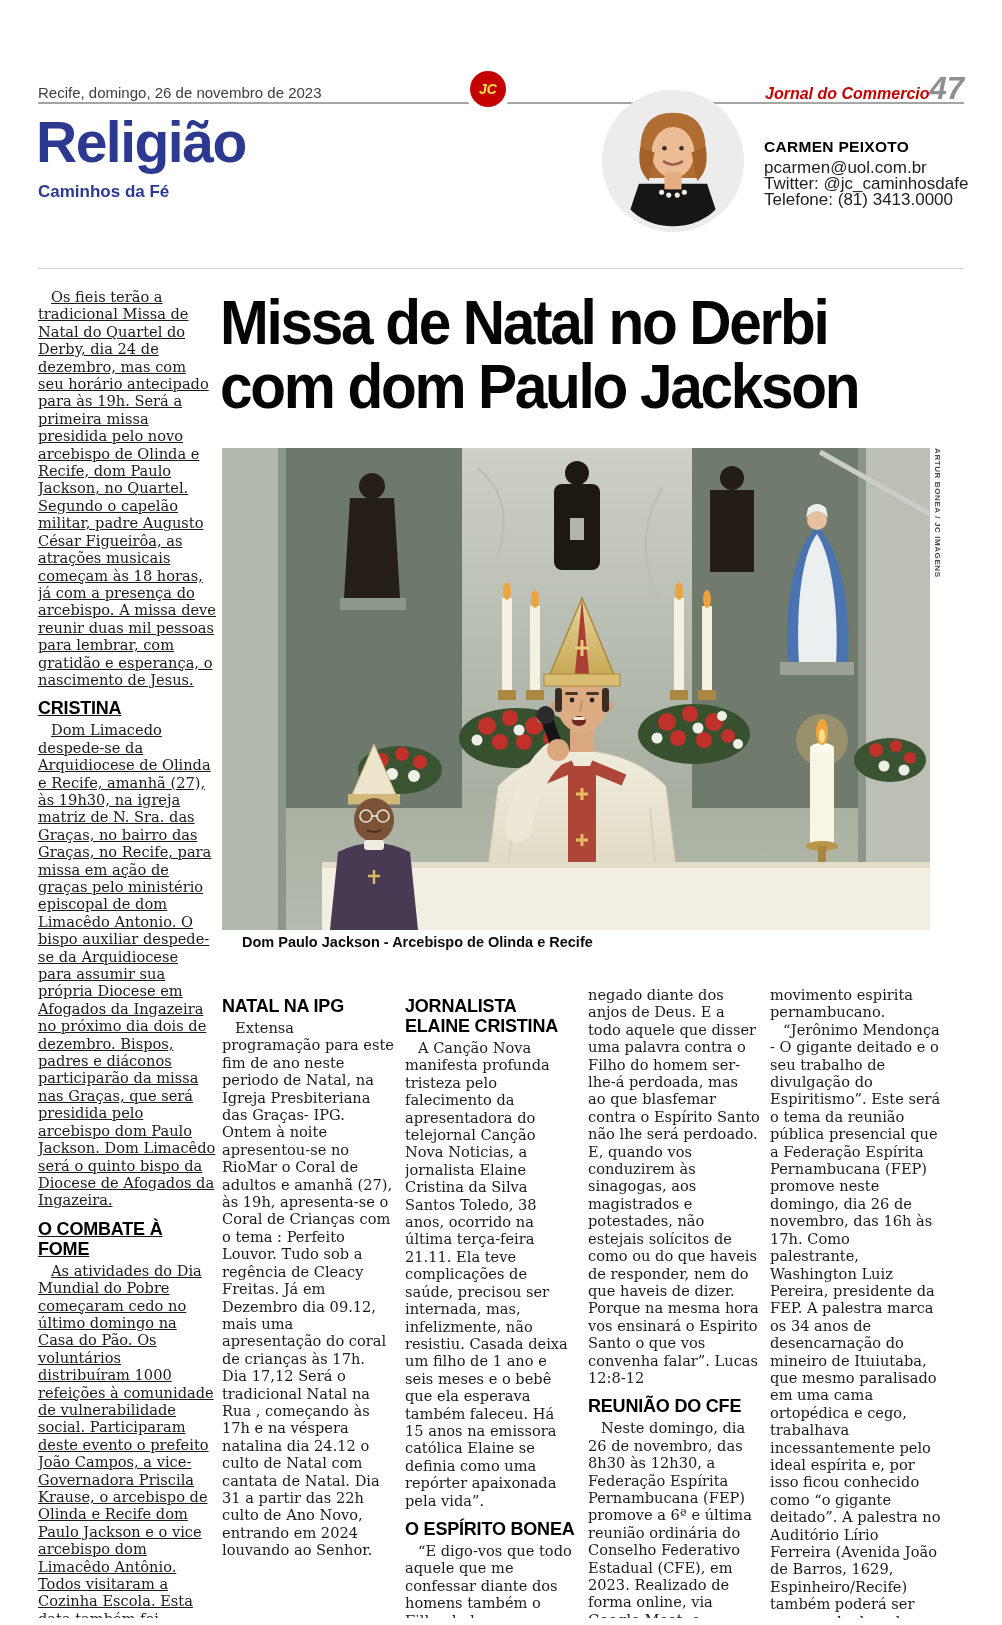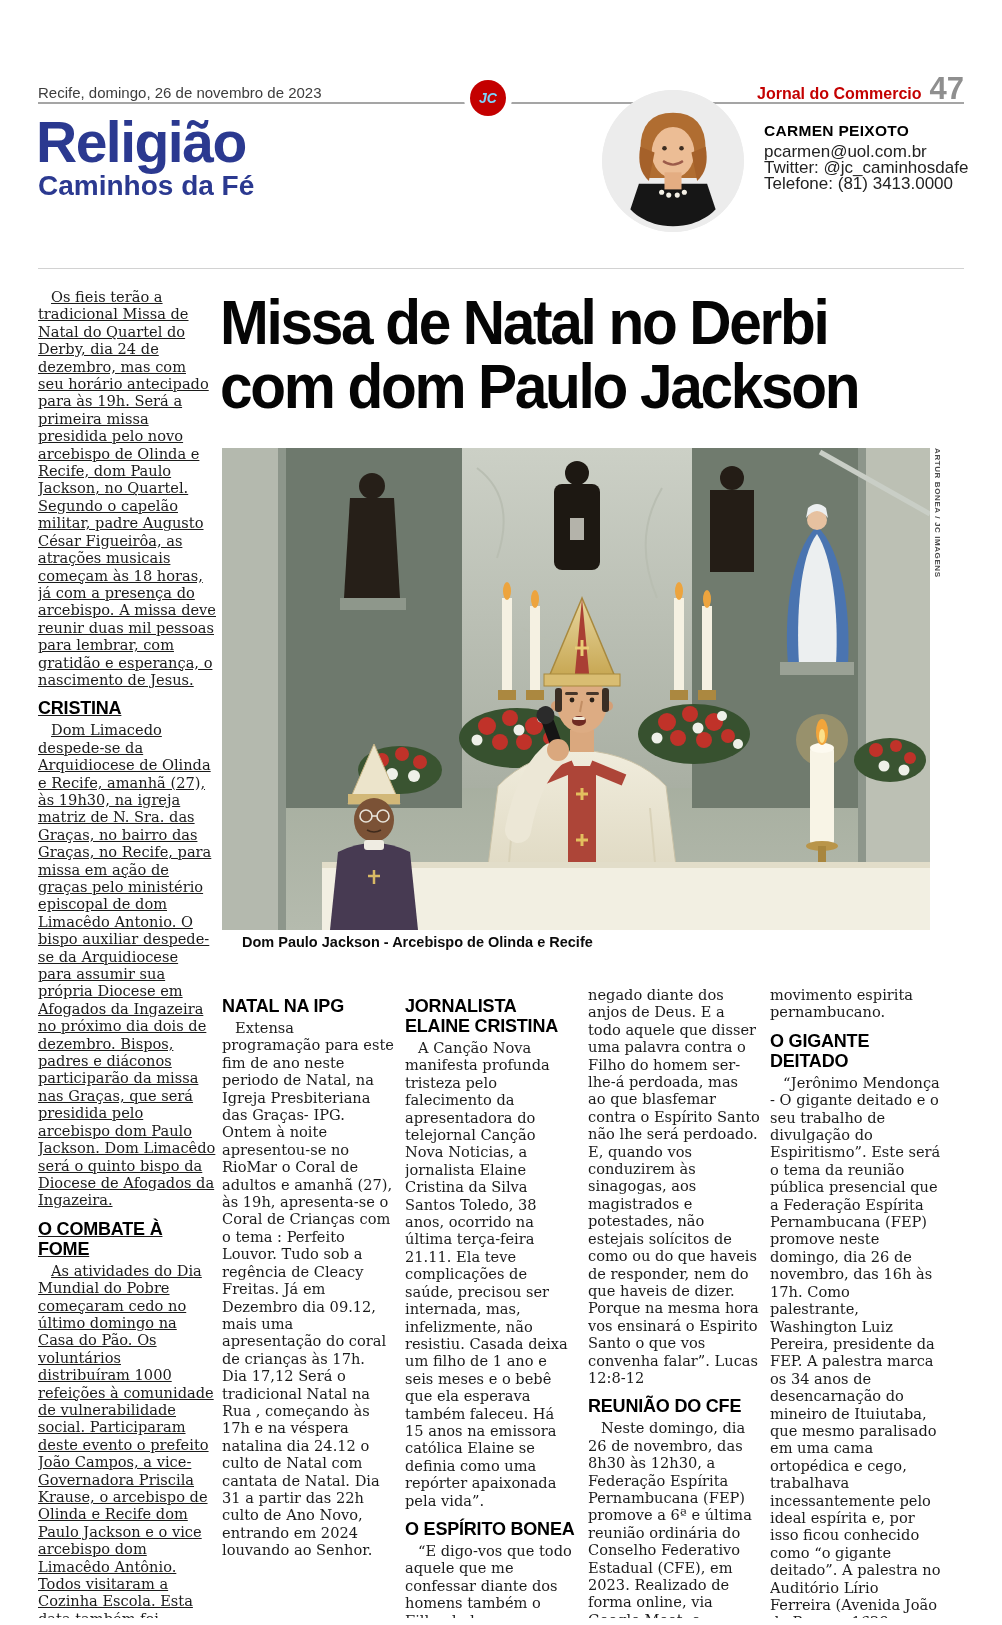--- a/index.html
+++ b/index.html
@@ -2,36 +2,36 @@
 <html lang="pt" style="--brand-red: #c40000; --section-blue: #2b3990;"><head>
 <meta charset="utf-8">
 <style>
   html,body{margin:0;padding:0;background:#fff;}
   .page{position:relative;width:1002px;height:1625px;background:#ffffff;overflow:hidden;
         font-family:"DejaVu Serif", serif;color:#1b1b1b;}
   
   .mast-date{position:absolute;left:38px;top:84px;font-family:"Liberation Sans",sans-serif;
              font-size:15px;color:#3d3d3d;}
   .mast-line{position:absolute;left:38px;right:38px;top:102px;height:2px;background:#a5a5a5;}
-  .jc-logo{position:absolute;left:470px;top:80px;width:36px;height:36px;border-radius:50%;
-           background:var(--brand-red);color:#7dd3fc;display:flex;align-items:center;justify-content:center;
+  .jc-logo{position:absolute;left:470px;top:71px;width:36px;height:36px;border-radius:50%;
+           background:var(--brand-red);color:#fde047;display:flex;align-items:center;justify-content:center;
            font-family:"Liberation Sans",sans-serif;font-weight:bold;font-style:italic;font-size:14px;
            box-shadow:0 0 0 6px #fff;}
-  .mast-brand{position:absolute;right:38px;top:76px;display:flex;align-items:baseline;gap:8px;
-              font-family:"Liberation Sans",sans-serif;}
+  .mast-brand{position:absolute;right:38px;top:76px;display:flex;align-items:baseline;gap:0;
+              font-family:"Liberation Sans",sans-serif;font-style:italic;}
   .brand-name{color:var(--brand-red);font-weight:800;font-size:16px;}
   .page-num{color:#8f8f8f;font-weight:800;font-size:31px;line-height:26px;}
   
   .section-title{position:absolute;left:36px;top:112px;font-family:"Liberation Sans",sans-serif;
                  font-weight:800;font-size:57px;line-height:60px;letter-spacing:-1.5px;color:var(--section-blue);}
-  .section-sub{position:absolute;left:38px;top:170px;font-family:"Liberation Sans",sans-serif;
-               font-weight:800;font-size:28px;color:var(--section-blue);text-align:center;}
+  .section-sub{position:absolute;left:38px;top:182px;font-family:"Liberation Sans",sans-serif;
+               font-weight:800;font-size:17px;color:var(--section-blue);text-align:center;}
   
   .columnist-avatar{position:absolute;left:602px;top:90px;width:142px;height:142px;border-radius:50%;overflow:hidden;background:#ececec;}
-  .columnist-info{position:absolute;left:764px;top:122px;font-family:"Liberation Sans",sans-serif;}
+  .columnist-info{position:absolute;left:764px;top:138px;font-family:"Liberation Sans",sans-serif;}
   .columnist-name{font-weight:800;font-size:15.5px;letter-spacing:.3px;color:#000;margin-bottom:4px;}
   .columnist-line{font-size:17px;line-height:16px;color:#222;}
   .rule2{position:absolute;left:38px;right:38px;top:268px;height:1px;background:#d2d2d2;}
   
   .headline{position:absolute;left:220px;top:290px;width:790px;
             font-family:"Liberation Sans",sans-serif;font-weight:800;font-size:63px;line-height:64px;
             letter-spacing:-2.5px;color:#050505;transform:scaleX(.93);transform-origin:left top;}
   
   .photo{position:absolute;left:222px;top:448px;width:708px;height:482px;overflow:hidden;background:#9aa399;}
   .photo svg{display:block;width:100%;height:100%;}
@@ -298,17 +298,16 @@
       <h3 class="col-heading">O ESPÍRITO BONEA</h3>
       <p class="col-p indent">“E digo-vos que todo aquele que me confessar diante dos homens também o Filho do homem o confessará diante dos anjos de Deus.</p>
     </div>
   <div class="col col4">
       <p class="col-p">negado diante dos anjos de Deus. E a todo aquele que disser uma palavra contra o Filho do homem ser-lhe-á perdoada, mas ao que blasfemar contra o Espírito Santo não lhe será perdoado. E, quando vos conduzirem às sinagogas, aos magistrados e potestades, não estejais solícitos de como ou do que haveis de responder, nem do que haveis de dizer. Porque na mesma hora vos ensinará o Espirito Santo o que vos convenha falar”. Lucas 12:8-12</p>
       <h3 class="col-heading">REUNIÃO DO CFE</h3>
       <p class="col-p indent">Neste domingo, dia 26 de novembro, das 8h30 às 12h30, a Federação Espírita Pernambucana (FEP) promove a 6ª e última reunião ordinária do Conselho Federativo Estadual (CFE), em 2023. Realizado de forma online, via Google Meet, o encontro discutirá temas pertinentes à consolidação do</p>
     </div>
   <div class="col col5">
       <p class="col-p">movimento espirita pernambucano.</p>
-      <h3 class="col-heading">O GIGANTE DEITADO</h3>
       <p class="col-p indent">“Jerônimo Mendonça - O gigante deitado e o seu trabalho de divulgação do Espiritismo”. Este será o tema da reunião pública presencial que a Federação Espírita Pernambucana (FEP) promove neste domingo, dia 26 de novembro, das 16h às 17h. Como palestrante, Washington Luiz Pereira, presidente da FEP. A palestra marca os 34 anos de desencarnação do mineiro de Ituiutaba, que mesmo paralisado em uma cama ortopédica e cego, trabalhava incessantemente pelo ideal espírita e, por isso ficou conhecido como “o gigante deitado”. A palestra no Auditório Lírio Ferreira (Avenida João de Barros, 1629, Espinheiro/Recife) também poderá ser acompanhada pelas redes sociais da FEP.</p>
     </div>
 
 </div>
 
 </body></html>

